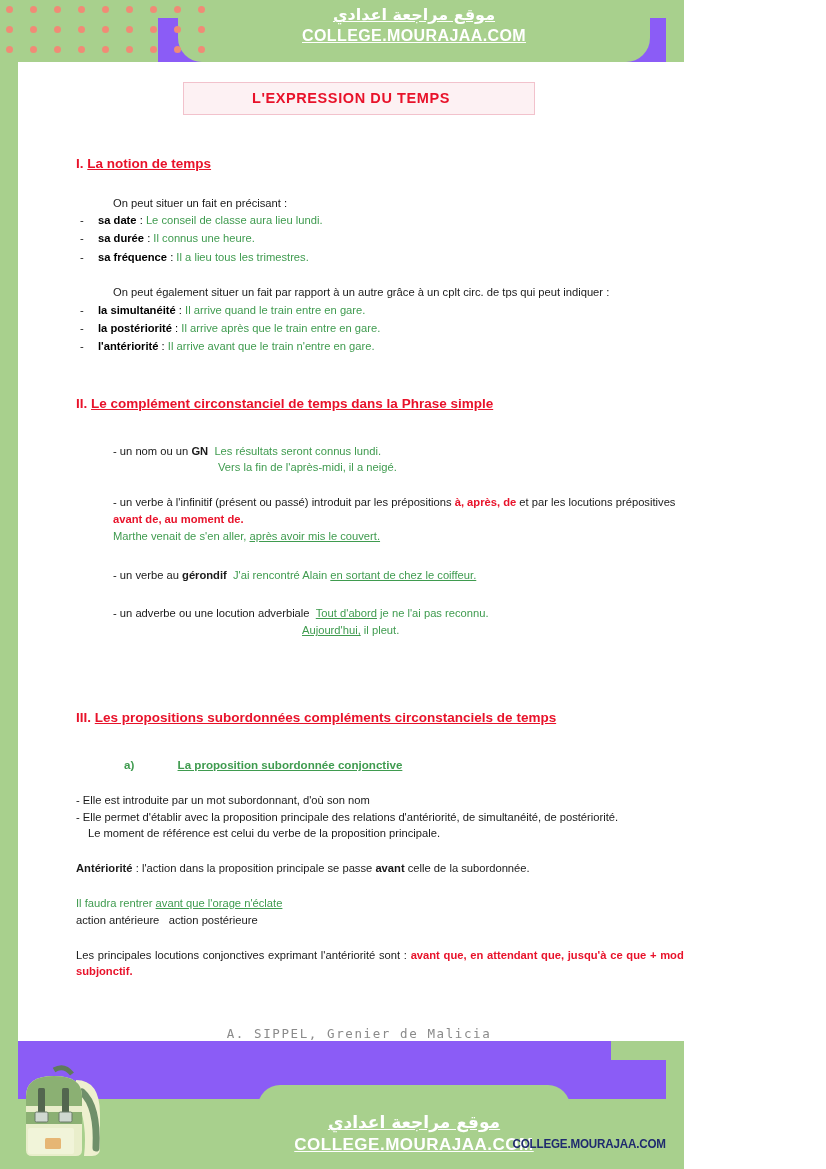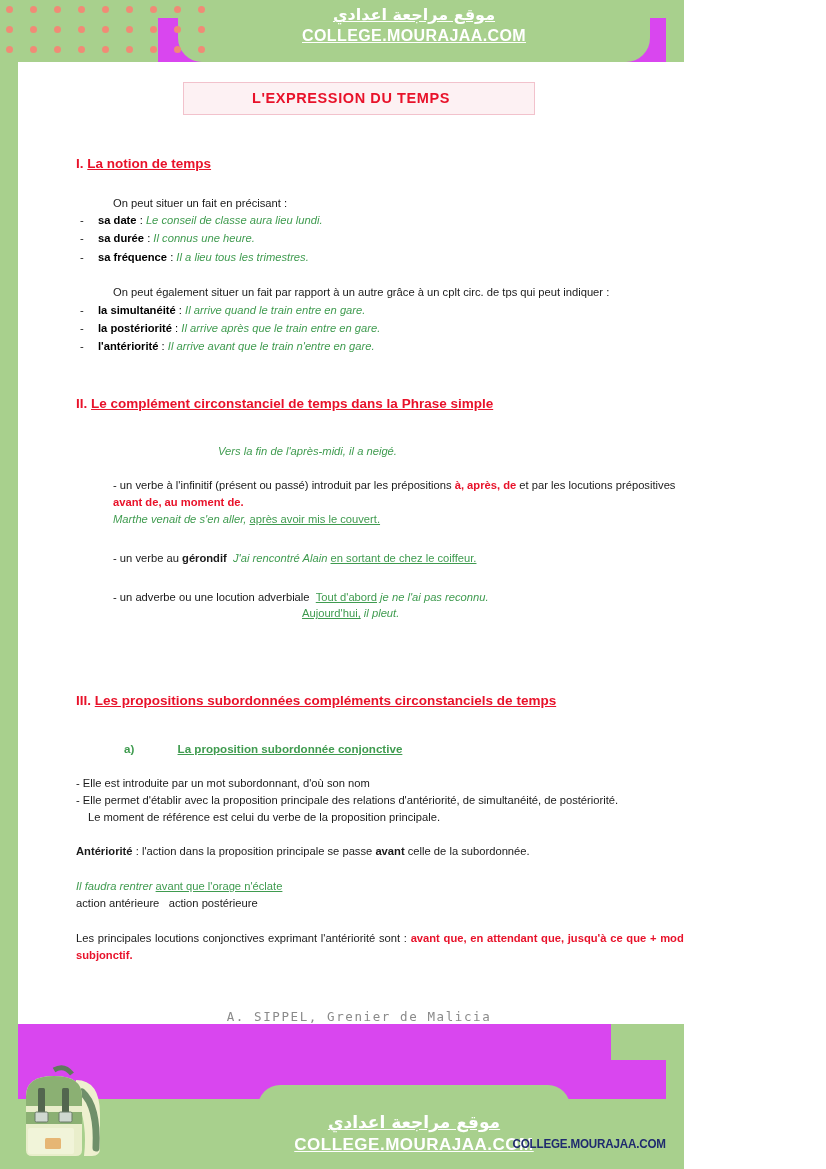--- a/index.html
+++ b/index.html
@@ -6,21 +6,21 @@
   html, body {
     margin: 0; padding: 0;
     width: 826px; height: 1169px;
     background: #ffffff;
     font-family: "Liberation Sans", sans-serif;
     overflow: hidden;
   }
   #page {
     position: relative;
     width: 684px; height: 1169px;
-    background: #d946ef;
+    background: #8b5cf6;
     overflow: hidden;
   }
 
   
   .green-band-top {
     position: absolute; left: 0; top: 0;
     width: 826px; height: 18px;
     background: #a8d08d;
   }
   .green-band-left {
@@ -179,21 +179,21 @@
     padding: 0;
     line-height: 1.3;
   }
   h2.sec-head .num { text-decoration: none; }
   h2.sec-head .u { text-decoration: underline; }
 
   .blk { font-size: 11.2px; color: #1a1a1a; line-height: 1.5; }
   .blk.indent { margin-left: 37px; }
   .blk.indent2 { margin-left: 50px; }
 
-  .g  { color: #3f9b4f; font-style: italic; }
+  .g  { color: #3f9b4f; }
   .gb { color: #3f9b4f; font-weight: bold; }
   .gu { color: #3f9b4f; text-decoration: underline; }
   .gbu{ color: #3f9b4f; font-weight: bold; text-decoration: underline; padding-left: 40px; }
   .rb { color: #e8122a; font-weight: bold; }
   .b  { font-weight: bold; }
 
   ul.dash {
     list-style: none;
     margin: 0; padding: 0;
   }
@@ -423,20 +423,23 @@
 
     <div class="spacer-40"></div>
 
     <div class="section">
       <h2 class="sec-head">
         <span class="num">II.</span>
         <span class="u">Le complément circonstanciel de temps dans la Phrase simple</span>
       </h2>
       <div class="spacer-30"></div>
 
+      <div class="blk indent">
+        <span>- un nom ou un </span><span class="b">GN</span>&nbsp;&nbsp;<span class="g">Les résultats seront connus lundi.</span>
+      </div>
       <div class="blk indent2" style="margin-left:142px">
         <span class="g">Vers la fin de l'après-midi, il a neigé.</span>
       </div>
 
       <div class="spacer-18"></div>
 
       <div class="blk indent">
         <span>- un verbe à l'infinitif (présent ou passé) introduit par les prépositions </span><span class="rb">à, après, de</span><span> et par les locutions prépositives </span><span class="rb">avant de, au moment de.</span>
       </div>
       <div class="blk indent">

